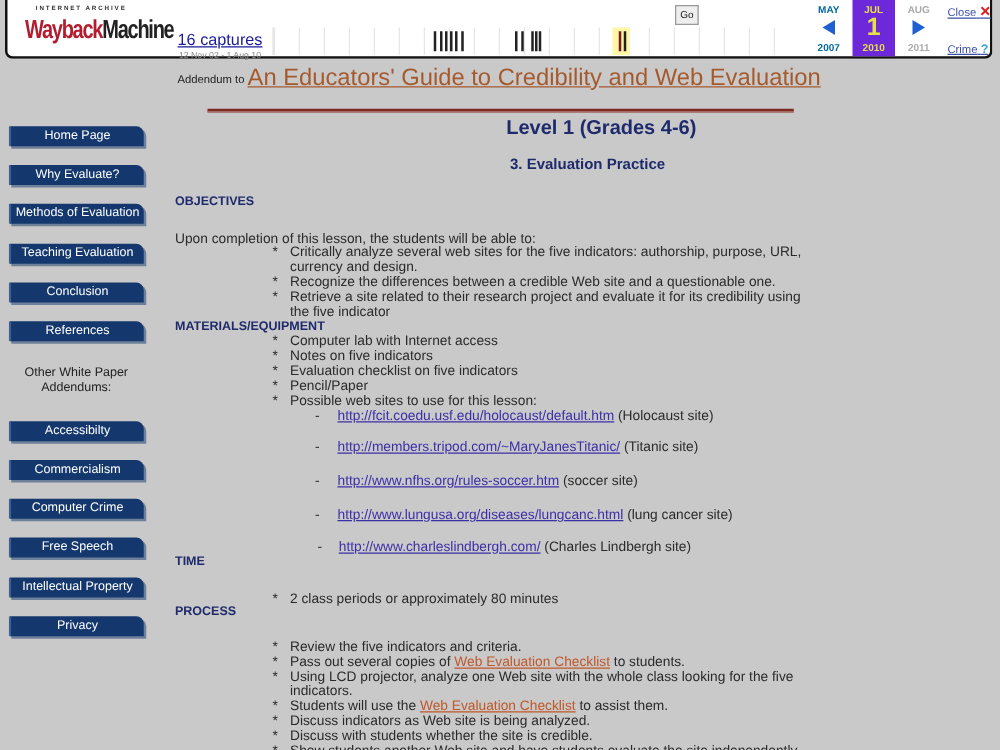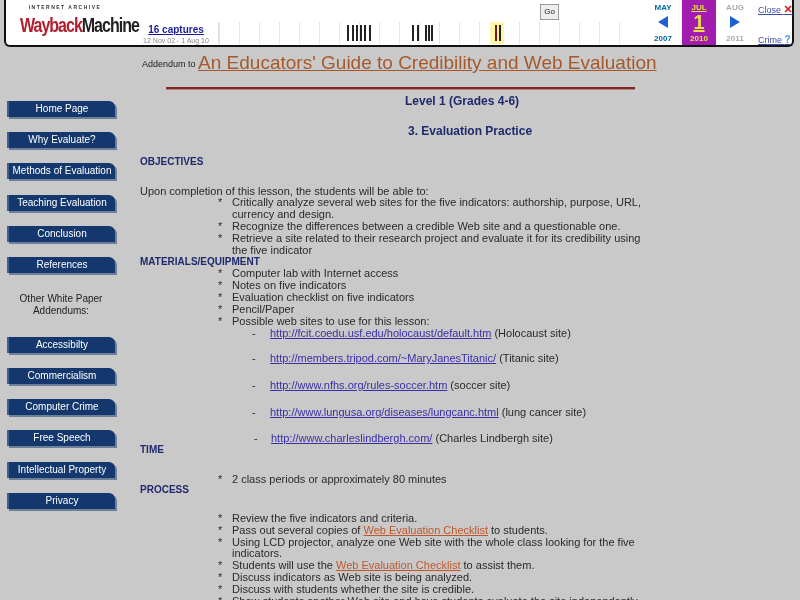--- a/index.html
+++ b/index.html
@@ -18,56 +18,56 @@
   }
   .wb-logo { position: absolute; left: 14px; top: 4px; width: 90px; height: 38px; }
   .wb-logo .ia { font-size: 5px; letter-spacing: 1.5px; color: #333; font-weight: bold; text-align: center; }
   .wb-logo .wm {
     font-family: "Liberation Sans", sans-serif; font-weight: bold; font-size: 16px;
     color: #b21e2f; letter-spacing: -1px; margin-top: 2px; line-height: 20px;
     transform: scaleY(1.3); transform-origin: top;
   }
   .wb-logo .wm span { color: #222; }
   .wb-captures { position: absolute; left: 130px; top: 24px; width: 80px; text-align: center; }
-  .wb-captures a { font-size: 10px; color: #1a1a9a; font-weight: bold; text-decoration: underline; display: block; }
+  .wb-captures a { font-size: 13px; color: #1a1a9a; font-weight: normal; text-decoration: underline; display: block; }
   .wb-captures .range { font-size: 7px; color: #888; margin-top: 2px; }
   .wb-url {
     position: absolute; left: 217px; top: 5px; width: 312px; height: 14px;
     border: 1px solid #777; font-size: 8px; padding: 1px 2px; color: #222;
     font-family: "Liberation Sans", sans-serif; background: #fff;
   }
   .wb-go {
     position: absolute; left: 534px; top: 4px; width: 19px; height: 16px;
     font-size: 8px; border: 1px solid #999; background: #eee; text-align: center; line-height: 14px;
   }
   .wb-spark { position: absolute; left: 212px; top: 22px; width: 420px; height: 22px; border-left: 1px solid #ddd; }
   .wb-spark .cell { position: absolute; top: 0; height: 22px; border-left: 1px solid #e6e6e6; width: 20px; }
   .wb-spark .tick { position: absolute; bottom: 3px; height: 16px; width: 1.5px; background: #222; }
   .wb-spark .hl { position: absolute; top: 0; height: 22px; width: 14px; background: #fff6a8; }
   .wb-cal { position: absolute; left: 640px; top: 0; width: 110px; height: 45px; }
   .wb-cal .col { position: absolute; top: 0; width: 34px; height: 45px; text-align: center; }
   .wb-cal .m { font-size: 8px; font-weight: bold; margin-top: 3px; }
   .wb-cal .y { font-size: 8px; font-weight: bold; position: absolute; bottom: 2px; left: 0; right: 0; }
   .wb-cal .prev { left: 0; color: #0369a1; }
-  .wb-cal .cur { left: 36px; background: #a21caf; color: #e6e046; text-decoration: underline; }
+  .wb-cal .cur { left: 36px; background: #6d28d9; color: #e6e046; }
   .wb-cal .next { left: 72px; color: #aaa; }
   .wb-cal .day { font-size: 20px; font-weight: bold; color: #e6e046; line-height: 20px; }
   .arrow-l { width: 0; height: 0; border-top: 6px solid transparent; border-bottom: 6px solid transparent; border-right: 10px solid #1f5fd1; margin: 4px auto 0; }
   .arrow-r { width: 0; height: 0; border-top: 6px solid transparent; border-bottom: 6px solid transparent; border-left: 10px solid #1f5fd1; margin: 4px auto 0; }
   .wb-links { position: absolute; left: 752px; top: 3px; width: 36px; font-size: 9px; }
   .wb-links .close { color: #3c4fa7; text-decoration: underline; display: block; }
   .wb-links .close b { color: #d81f1f; text-decoration: none; font-size: 11px; }
   .wb-links .help { color: #3c4fa7; text-decoration: underline; display: block; margin-top: 18px; }
   .wb-links .help b { color: #3fa5d6; font-size: 10px; }
 
   
   .addendum { position: absolute; left: 142px; top: 52px; font-size: 9px; color: #222; white-space: nowrap; text-align: center; }
   .addendum a { font-size: 19px; color: #a55a2e; text-decoration: underline; font-family: "Liberation Sans", sans-serif; vertical-align: -2px; }
   .hr { position: absolute; left: 166px; top: 87px; width: 469px; height: 3px; background: #7a2a22; border-bottom: 1px solid #b5807a; }
-  .level { position: absolute; left: 405px; top: 94px; font-size: 12px; font-weight: bold; color: #1e2a6b; }
+  .level { position: absolute; left: 405px; top: 94px; font-size: 16px; font-weight: bold; color: #1e2a6b; }
   .evalprac { position: absolute; left: 408px; top: 124px; font-size: 12px; font-weight: bold; color: #1e2a6b; }
 
   
   .nav-btn {
     position: absolute; left: 7px; width: 108px; height: 16px;
     background: #14386d; color: #fff; font-size: 10px; text-align: center; line-height: 15px;
     border-radius: 0 6px 0 0; box-shadow: 2px 2px 0 #6e7f99; border-left: 2px solid #3d5f94;
     white-space: nowrap; overflow: hidden;
   }
   .other-label { position: absolute; left: 0; top: 293px; width: 122px; text-align: center; font-size: 10px; color: #222; line-height: 12px; }

